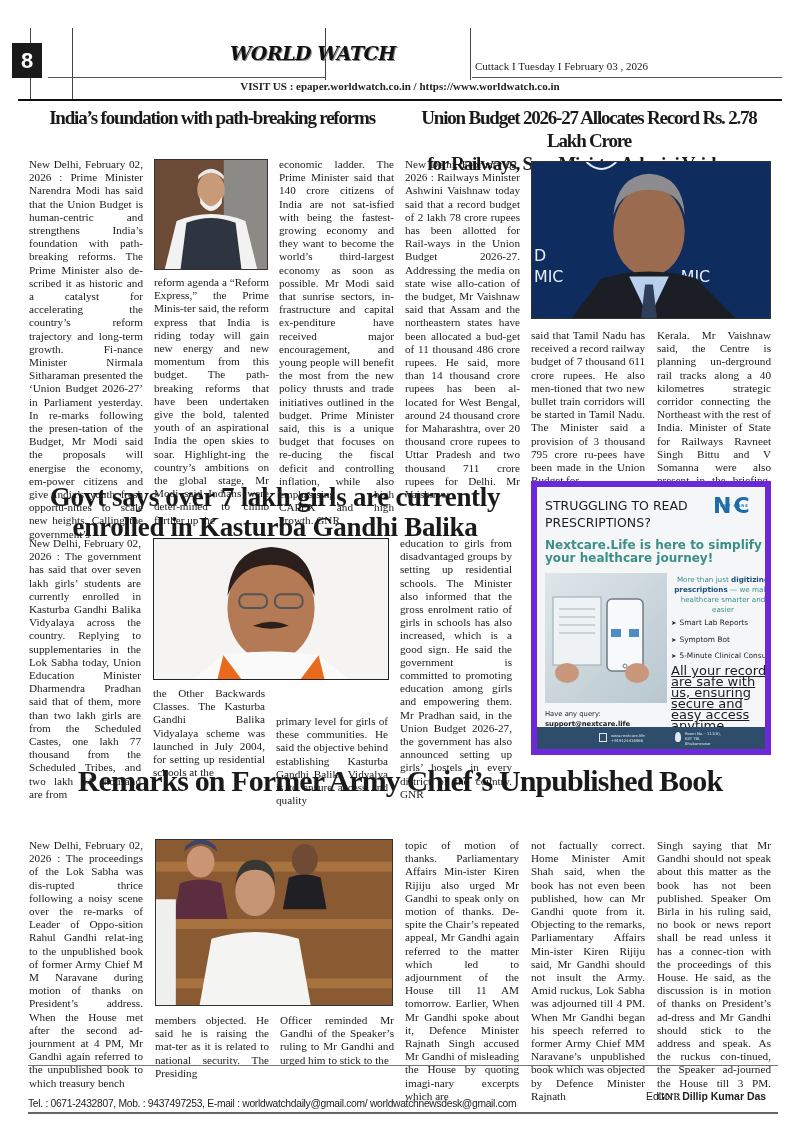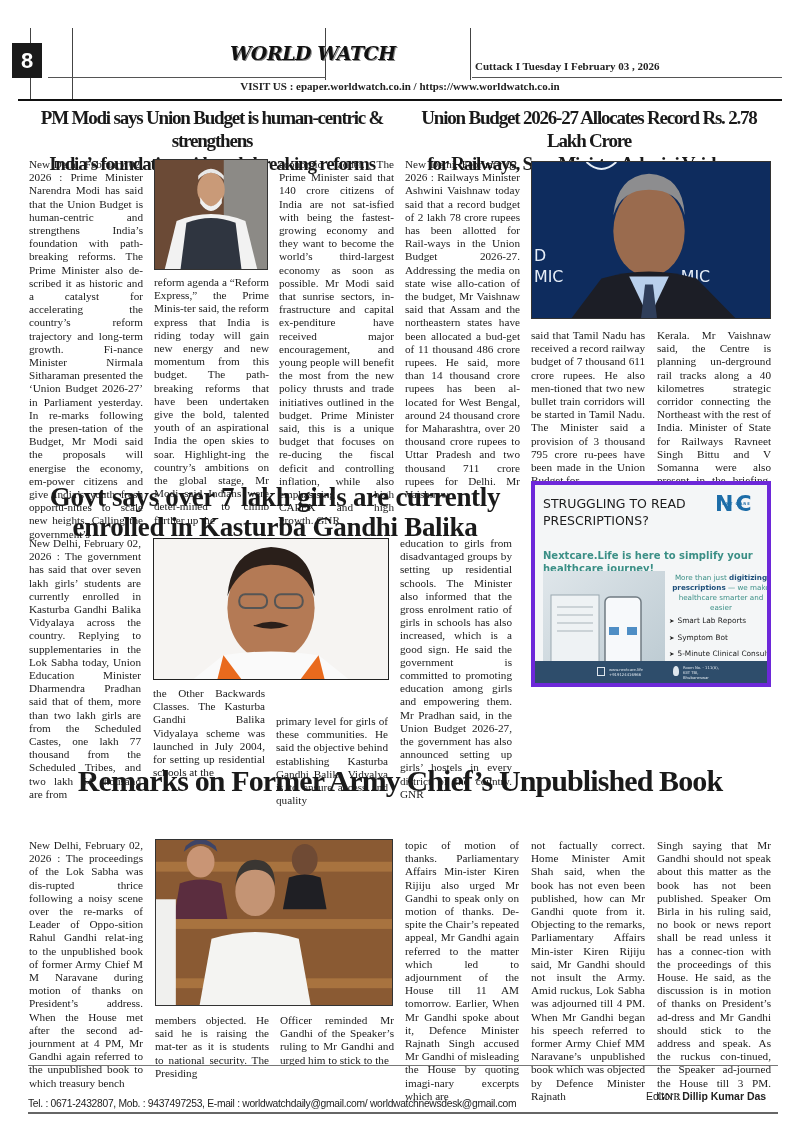--- a/index.html
+++ b/index.html
@@ -3,44 +3,44 @@
 <meta charset="utf-8">
 <style>
   * { box-sizing: border-box; margin: 0; padding: 0; }
   html, body { width: 800px; height: 1143px; background: #ffffff; overflow: hidden; }
   body { position: relative; font-family: "Liberation Serif", serif; color: #1a1a1a; }
   .mast-vline { position: absolute; background: #444; width: 1px; }
   .page-num { position: absolute; left: 12px; top: 43px; width: 30px; height: 35px; background: #1a1a1a; color: #fff;
     font-family: "Liberation Sans", sans-serif; font-weight: bold; font-size: 22px; text-align: center; line-height: 35px; }
   .logo { position: absolute; left: 230px; top: 42px; height: 34px; font-family: "DejaVu Serif", serif; font-weight: bold;
     font-size: 19px; letter-spacing: -0.5px; color: #111; font-style: italic; text-shadow: 1px 1px 0 #888; }
-  .date-line { position: absolute; left: 475px; top: 60px; font-family: "Liberation Serif", serif; font-size: 11px; font-weight: bold; color: #222; }
+  .date-line { position: absolute; left: 475px; top: 60px; font-family: "Liberation Serif", serif; font-size: 11px; font-weight: normal; color: #222; }
   .visit-line { position: absolute; left: 0; width: 800px; top: 80px; text-align: center; font-size: 11px; font-weight: bold; color: #222; }
   .hrule { position: absolute; background: #555; }
 
   
   .headline { position: absolute; text-align: center; font-weight: bold; color: #1a1a1a; }
   .hl-cond { font-family: "Liberation Serif", serif; font-size: 19px; line-height: 23px; letter-spacing: -1.2px; transform-origin: center top; }
   .hl-big { font-family: "Liberation Serif", serif; font-size: 27px; line-height: 30px; letter-spacing: -0.3px; }
   .hl-lok { font-family: "Liberation Serif", serif; font-size: 30px; line-height: 37px; letter-spacing: -0.9px; }
 
   
   .col { position: absolute; font-family: "Liberation Serif", serif; font-size: 11.2px; line-height: 13.2px; text-align: justify; color: #1a1a1a; hyphens: manual; }
 
   
   .photo { position: absolute; overflow: hidden; border: 1px solid #333; }
   .photo svg { width: 100%; height: 100%; display: block; }
 
   
-  .ad { position: absolute; left: 531px; top: 481px; width: 240px; height: 206px; border: 4px solid #6d28d9; background: #f4f6f7; overflow: hidden;
+  .ad { position: absolute; left: 531px; top: 481px; width: 240px; height: 274px; border: 6px solid #6d28d9; background: #f4f6f7; overflow: hidden;
     font-family: "DejaVu Sans", sans-serif; }
   .ad-title { position: absolute; left: 8px; top: 10px; font-size: 12.5px; line-height: 17px; color: #1c1c1c; }
   .ad-logo { position: absolute; right: 8px; top: 6px; width: 44px; height: 28px; color: #1d6da8; font-weight: bold; font-size: 22px; letter-spacing: 2px; }
   .ad-logo small { position: absolute; left: 3px; top: 10px; font-size: 3.8px; letter-spacing: 1px; color: #1d6da8; }
-  .ad-sub { position: absolute; left: 8px; top: 52px; width: 230px; font-size: 10px; line-height: 13px; font-weight: bold; color: #3b8f86; margin-top: 12px; }
+  .ad-sub { position: absolute; left: 8px; top: 52px; width: 230px; font-size: 12px; line-height: 13px; font-weight: bold; color: #3b8f86; }
   .ad-img { position: absolute; left: 8px; top: 86px; width: 122px; height: 130px; background: linear-gradient(135deg,#dfe6ea,#b8c7cf); }
   .ad-more { position: absolute; left: 134px; top: 88px; width: 104px; font-size: 7.2px; line-height: 10px; font-weight: normal; color: #3b8f86; text-align: center; }
   .ad-more b { color: #1e4f7a; }
   .ad-list { position: absolute; left: 134px; top: 128px; width: 106px; font-size: 7.4px; line-height: 16.5px; color: #1c1c1c; list-style: none; }
   .ad-list li::before { content: "\27A4"; font-size: 6.5px; margin-right: 3px; color: #1c1c1c; }
   .ad-safe { position: absolute; left: 134px; top: 178px; width: 106px; font-size: 13px; line-height: 11px; color: #1c1c1c; text-decoration: underline; }
   .ad-query { position: absolute; left: 8px; top: 222px; font-size: 6.8px; line-height: 10px; color: #1c1c1c; }
   .ad-query b { display: block; }
   .ad-footer { position: absolute; left: 0; bottom: 0; width: 100%; height: 22px; background: #2e4d6b; color: #dfe7ee; font-size: 3.8px; line-height: 5px; }
   .ad-footer .f1 { position: absolute; left: 74px; top: 6px; }
@@ -65,21 +65,20 @@
   <div class="logo">WORLD WATCH</div>
   <div class="date-line">Cuttack I Tuesday I February 03  ,  2026</div>
   <div class="hrule" style="left:48px; top:77px; width:278px; height:1px;"></div>
   <div class="hrule" style="left:472px; top:77px; width:310px; height:1px;"></div>
   <div class="visit-line">VISIT US : epaper.worldwatch.co.in / https://www.worldwatch.co.in</div>
   <div class="hrule" style="left:18px; top:99px; width:764px; height:2px; background:#111;"></div>
 </div>
 
 <div>
   <div class="headline hl-cond" style="left:20px; top:106px; width:384px;">
-    <div>PM Modi says Union Budget is human-centric &amp; strengthens</div>
     <div>India’s foundation with path-breaking reforms</div>
   </div>
   <div class="col" style="left:29px; top:158px; width:114px;">New Delhi, February 02, 2026 :  Prime Minister Narendra Modi has said that the Union Budget is human-centric and strengthens India’s foundation with path-breaking reforms. The Prime Minister also de-scribed it as historic and a catalyst for accelerating the country’s reform trajectory and long-term growth. Fi-nance Minister Nirmala Sitharaman presented the ‘Union Budget 2026-27’ in Parliament yesterday. In re-marks following the presen-tation of the Budget, Mr Modi said the proposals will energise the economy, em-power citizens and give India’s youth fresh opportu-nities to scale new heights. Calling the government’s</div>
   <div class="photo" style="left:154px; top:159px; width:114px; height:111px;">
     <svg viewBox="0 0 114 111" preserveAspectRatio="none">
       <rect width="114" height="111" fill="#6b4a36"></rect>
       <rect x="70" y="0" width="44" height="111" fill="#8c8a86"></rect>
       <ellipse cx="57" cy="30" rx="14" ry="17" fill="#c99a78"></ellipse>
       <path d="M44 20 Q57 6 70 20 L70 16 Q57 2 44 16Z" fill="#e8e8e8"></path>
       <path d="M46 38 Q57 56 68 38 L68 44 Q57 60 46 44Z" fill="#f0f0f0"></path>
@@ -209,21 +208,21 @@
       <path d="M28 12 Q45 -4 62 12 L60 6 Q45 -8 30 6Z" fill="#3e4466"></path>
       <path d="M18 80 L24 44 Q45 36 66 44 L72 80Z" fill="#5b2d3f"></path>
       <ellipse cx="150" cy="20" rx="13" ry="16" fill="#6f4a34"></ellipse>
       <path d="M128 70 L134 38 Q150 32 166 38 L172 70Z" fill="#1f1f24"></path>
       <ellipse cx="100" cy="52" rx="20" ry="25" fill="#c49474"></ellipse>
       <path d="M80 46 Q82 20 100 20 Q120 20 120 46 Q116 30 100 30 Q84 30 80 46Z" fill="#3a3632"></path>
       <path d="M44 167 L56 100 Q100 86 144 100 L156 167Z" fill="#f4f4f2"></path>
       <rect x="0" y="60" width="20" height="107" fill="#f0f0ee"></rect>
     </svg>
   </div>
-  <div class="col" style="left:155px; top:1014px; width:114px;">members objected. He said he is raising the mat-ter as it is students to national security. The Presiding</div>
+  <div class="col" style="left:155px; top:1014px; width:114px;">members objected. He said he is raising the mat-ter as it is related to national security. The Presiding</div>
   <div class="col" style="left:280px; top:1014px; width:114px;">Officer reminded Mr Gandhi of the Speaker’s ruling to Mr Gandhi and urged him to stick to the</div>
   <div class="col" style="left:405px; top:839px; width:114px;">topic of motion of thanks. Parliamentary Affairs Min-ister Kiren Rijiju also urged Mr Gandhi to speak only on motion of thanks. De-spite the Chair’s repeated appeal, Mr Gandhi again referred to the matter which led to adjournment of the House till 11 AM tomorrow.          Earlier, When Mr Gandhi spoke about it, Defence Minister Rajnath Singh accused Mr Gandhi of misleading the House by quoting imagi-nary excerpts which are</div>
   <div class="col" style="left:531px; top:839px; width:114px;">not factually correct. Home Minister Amit Shah said, when the book has not even been published, how can Mr Gandhi quote from it. Objecting to the remarks, Parliamentary Affairs Min-ister Kiren Rijiju said, Mr Gandhi should not insult the Army. Amid ruckus, Lok Sabha was adjourned till 4 PM.        When Mr Gandhi began his speech referred to former Army Chief MM Naravane’s unpublished book which was objected by Defence Minister Rajnath</div>
   <div class="col" style="left:657px; top:839px; width:114px;">Singh saying that Mr Gandhi should not speak about this matter as the book has not been published. Speaker Om Birla in his ruling said, no book or news report shall be read unless it has a connec-tion with the proceedings of this House. He said, as the discussion is in motion of thanks on President’s ad-dress and Mr Gandhi should stick to the address and speak. As the ruckus con-tinued, the Speaker ad-journed the House till 3 PM. GNR</div>
 </div>
 
 <div class="hrule" style="left:28px; top:1065px; width:750px; height:1px; background:#777;"></div>
 <div class="imprint" style="top:1070px; text-align:center;">
 </div>
 <div class="imprint" style="top:1097px; width:600px;">Tel. : 0671-2432807, Mob. : 9437497253, E-mail : worldwatchdaily@gmail.com/ worldwatchnewsdesk@gmail.com</div>

